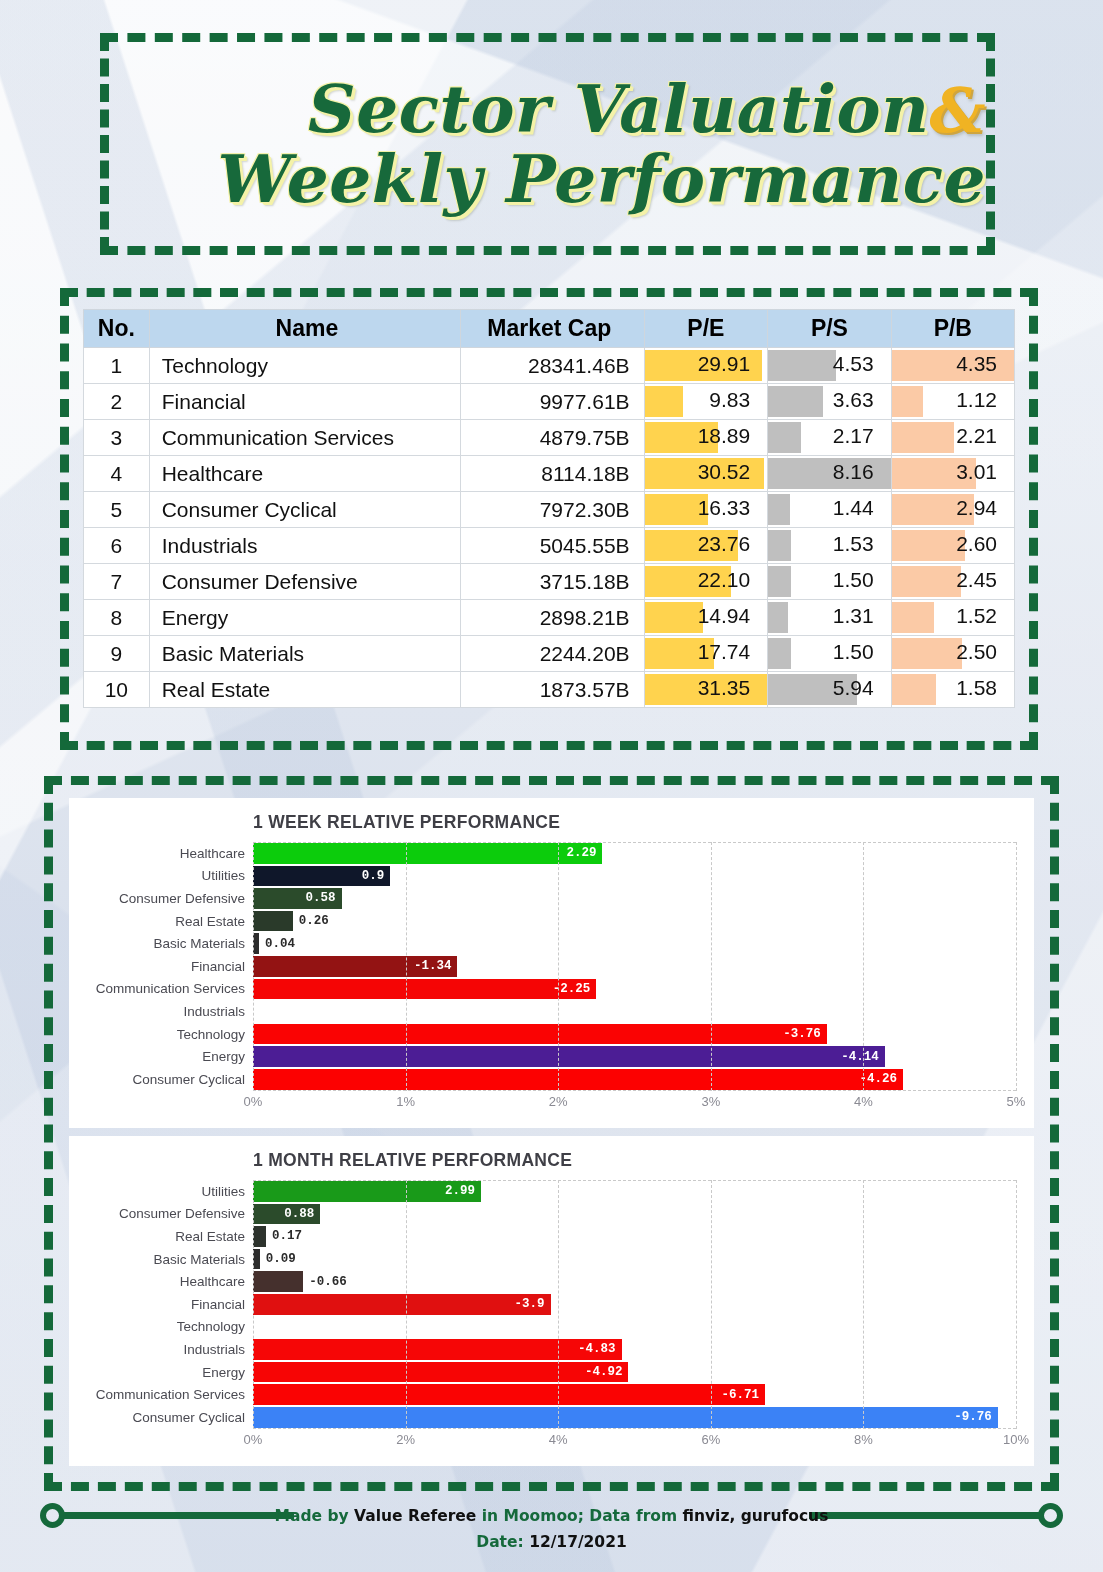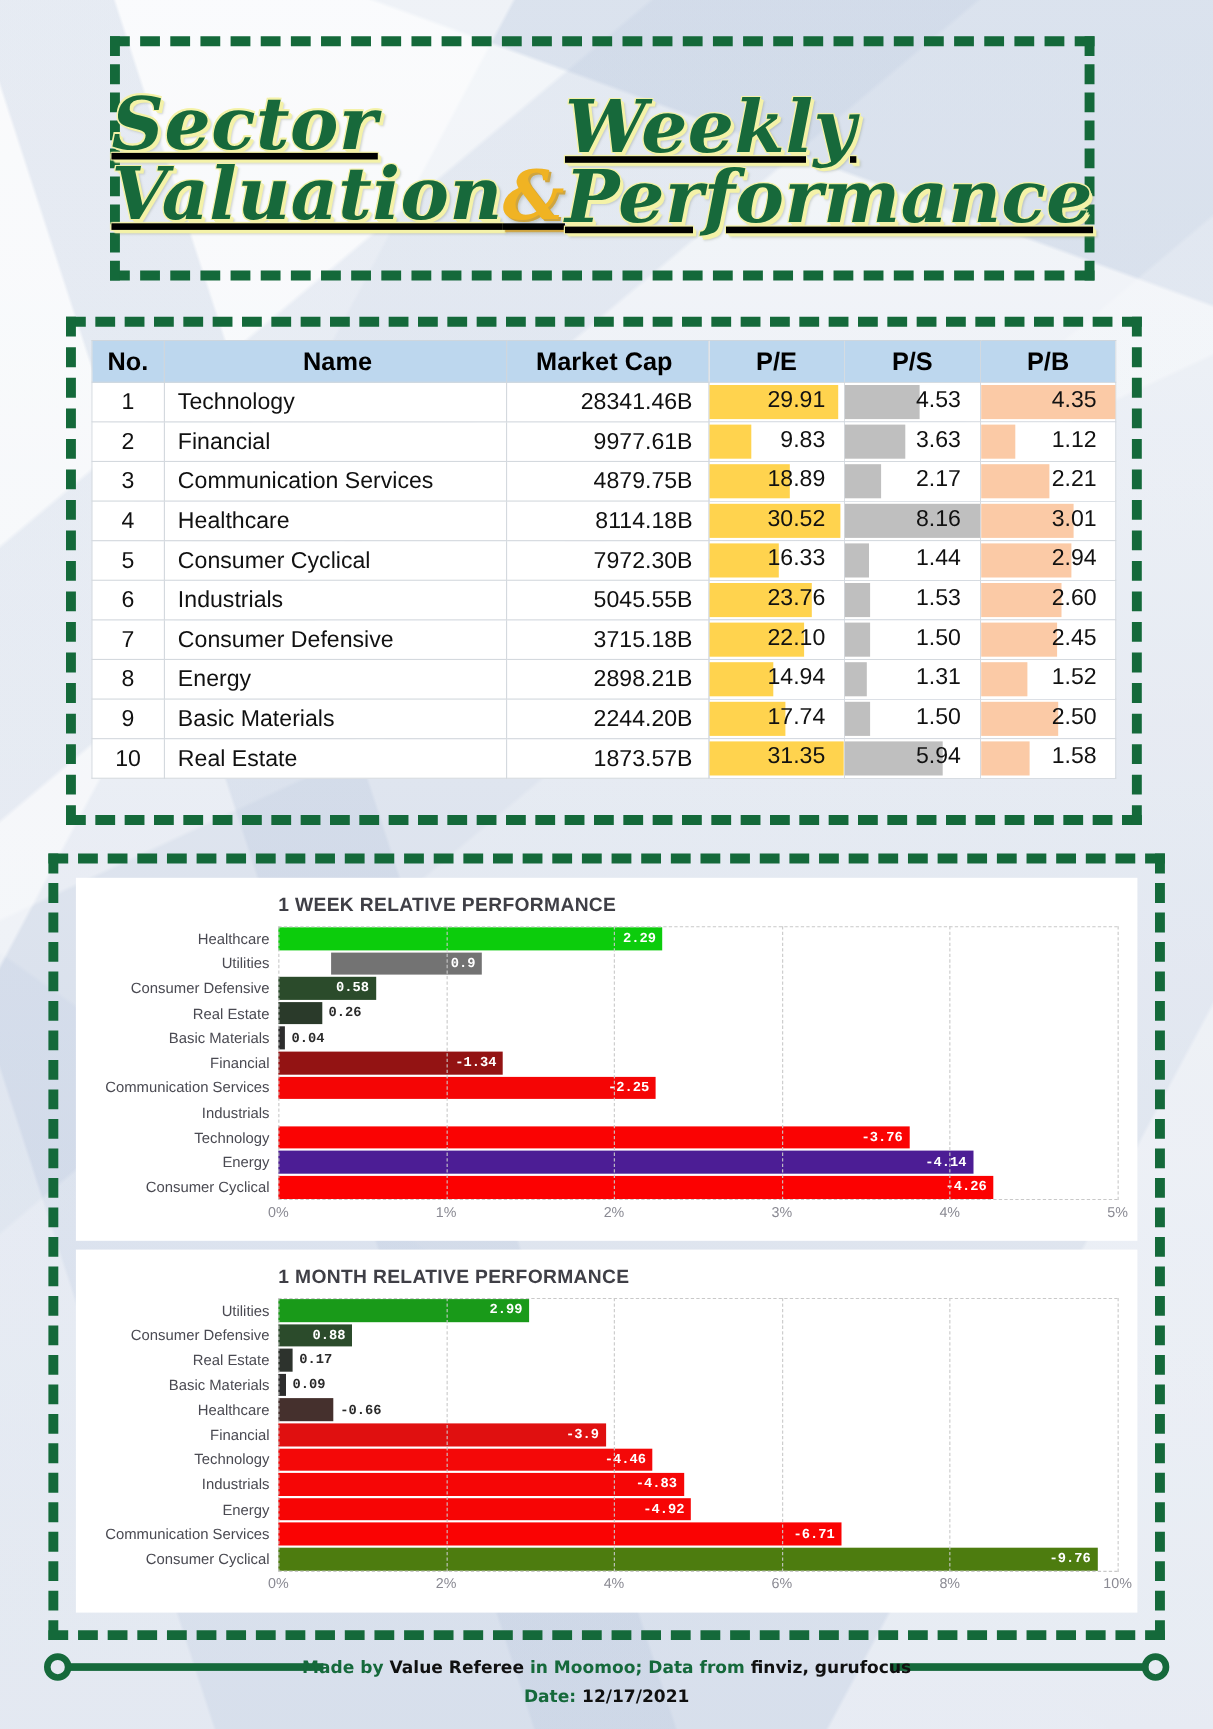--- a/index.html
+++ b/index.html
@@ -34,22 +34,22 @@
   }
 
   .page { position: relative; z-index: 2; width: 1103px; height: 1572px; }
 
   
   #title-box {
     position: absolute;
     left: 100px; top: 33px;
     width: 895px; height: 222px;
     border: 9px dashed #14693a;
-    display: flex; flex-direction: row;
-    align-items: center; justify-content: center; text-decoration: underline;
+    display: flex; flex-direction: column;
+    align-items: flex-end; justify-content: center;
   }
   .title-line {
     font-family: "DejaVu Serif", "Liberation Serif", serif;
     font-weight: 700;
     font-style: italic;
     color: #17693b;
     letter-spacing: .5px;
     line-height: .97;
     text-shadow:
       2px 2px 0 #f4f2a8, 3px 3px 0 #f4f2a8, -1px -1px 0 #f4f2a8,
@@ -539,21 +539,21 @@
               <div class="bar-label">Healthcare</div>
               <div class="bar-track">
                 <div class="bar-fill" style="width: 45.8%; background: rgb(12, 204, 12);">
                   <span class="bar-value">2.29</span>
                 </div>
               </div>
             </div>
             <div class="bar-row">
               <div class="bar-label">Utilities</div>
               <div class="bar-track">
-                <div class="bar-fill" style="width: 18%; background: #737373; margin-left: 48px;">
+                <div class="bar-fill" style="width: 18%; background: #0f172a;">
                   <span class="bar-value">0.9</span>
                 </div>
               </div>
             </div>
             <div class="bar-row">
               <div class="bar-label">Consumer Defensive</div>
               <div class="bar-track">
                 <div class="bar-fill" style="width: 11.6%; background: rgb(43, 75, 43);">
                   <span class="bar-value">0.58</span>
                 </div>
@@ -690,25 +690,20 @@
             <div class="bar-row">
               <div class="bar-label">Financial</div>
               <div class="bar-track">
                 <div class="bar-fill" style="width: 39%; background: rgb(224, 16, 16);">
                   <span class="bar-value">-3.9</span>
                 </div>
               </div>
             </div>
             <div class="bar-row">
               <div class="bar-label">Technology</div>
-              <div class="bar-track">
-                <div class="bar-fill" style="width: 44.6%; background: rgb(244, 8, 8);">
-                  <span class="bar-value">-4.46</span>
-                </div>
-              </div>
             </div>
             <div class="bar-row">
               <div class="bar-label">Industrials</div>
               <div class="bar-track">
                 <div class="bar-fill" style="width: 48.3%; background: rgb(246, 6, 6);">
                   <span class="bar-value">-4.83</span>
                 </div>
               </div>
             </div>
             <div class="bar-row">
@@ -723,21 +718,21 @@
               <div class="bar-label">Communication Services</div>
               <div class="bar-track">
                 <div class="bar-fill" style="width: 67.1%; background: rgb(250, 3, 3);">
                   <span class="bar-value">-6.71</span>
                 </div>
               </div>
             </div>
             <div class="bar-row">
               <div class="bar-label">Consumer Cyclical</div>
               <div class="bar-track">
-                <div class="bar-fill" style="width: 97.6%; background: #4d7c0f;">
+                <div class="bar-fill" style="width: 97.6%; background: #3b82f6;">
                   <span class="bar-value">-9.76</span>
                 </div>
               </div>
             </div>
           </div>
       <div class="gridlines">
             <div class="gridline" style="left: calc(0% + 166px);"></div>
             <div class="gridline" style="left: calc(20% + 132.8px);"></div>
             <div class="gridline" style="left: calc(40% + 99.6px);"></div>
             <div class="gridline" style="left: calc(60% + 66.4px);"></div>

